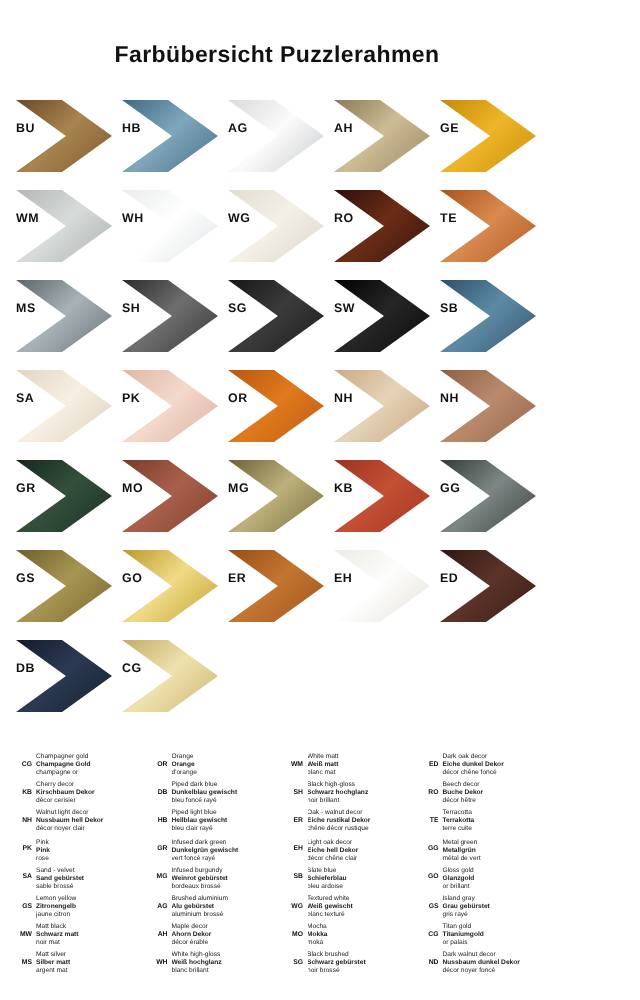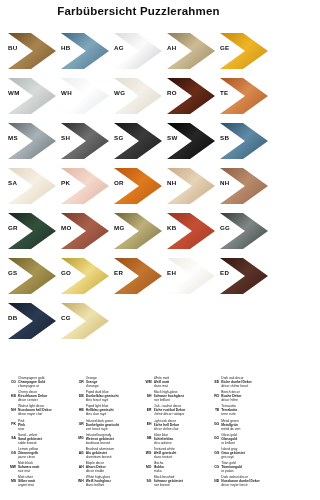--- a/index.html
+++ b/index.html
@@ -9,21 +9,21 @@
     font-family:"Liberation Sans","DejaVu Sans",sans-serif;
     overflow:hidden;
     position:relative;
   }
   #page-title{
     text-align:center;
     font-size:11.5px;
     font-weight:bold;
     letter-spacing:0.2px;
     color:#111;
-    padding-top:4px;
+    padding-top:21px;
     line-height:14px;
   }
   #swatch-grid{
     margin-top:12px;
     display:grid;
     grid-template-columns:repeat(5,1fr);
     grid-auto-rows:45px;
     padding:0 6px;
   }
   .swatch{

